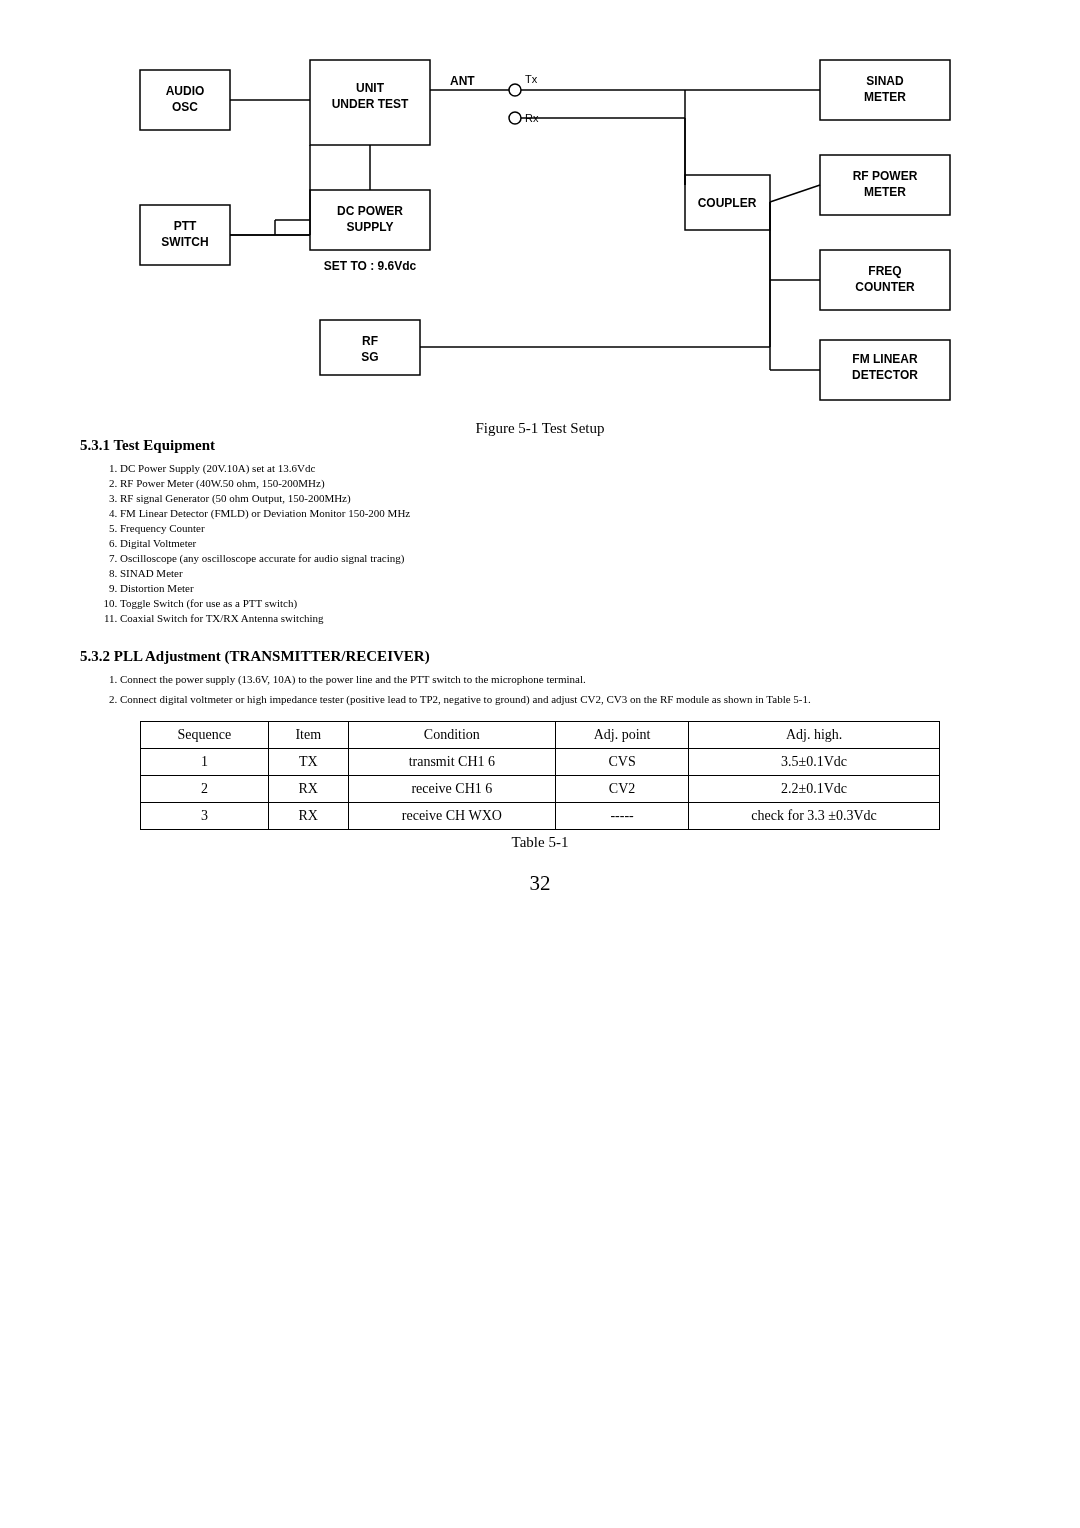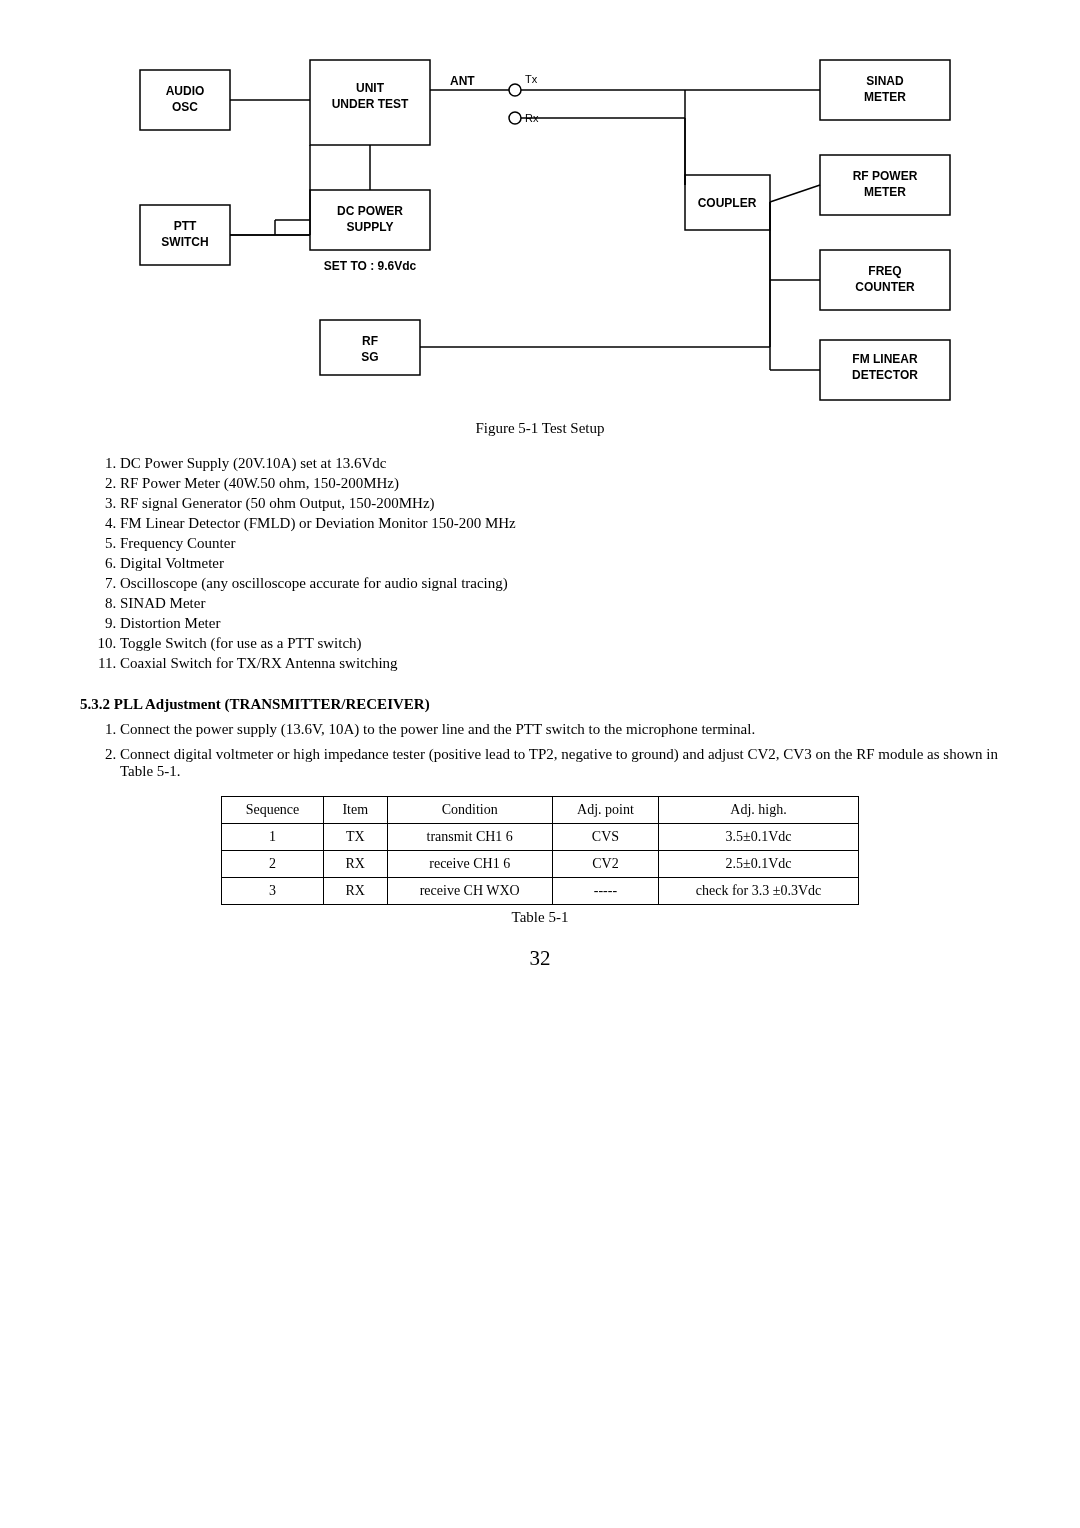--- a/index.html
+++ b/index.html
@@ -16,21 +16,20 @@
     
     .diagram-container {
       display: flex;
       justify-content: center;
       margin-bottom: 10px;
     }
 
     
     .figure-caption {
       text-align: center;
-      margin-bottom: 18px;
       font-size: 15px;
     }
 
     
     .section-title {
       font-weight: bold;
       font-size: 15px;
       margin-bottom: 8px;
     }
     .section-title-2 {
@@ -38,34 +37,34 @@
       font-size: 15px;
       margin-bottom: 8px;
       margin-top: 24px;
     }
     ol {
       margin-left: 40px;
       margin-bottom: 12px;
     }
     ol li {
       margin-bottom: 3px;
-      font-size: 15px;
+      font-size: 11px;
     }
 
     
     .table-wrapper {
       display: flex;
       flex-direction: column;
       align-items: center;
       margin-top: 16px;
     }
     table {
       border-collapse: collapse;
       font-size: 14px;
-      width: 638px;
+      width: 800px;
     }
     table th, table td {
       border: 1.5px solid #000;
       padding: 5px 10px;
       text-align: center;
     }
     table th {
       font-weight: normal;
       text-align: center;
     }
@@ -186,20 +185,21 @@
     <line x1="660" y1="162" x2="660" y2="307" stroke="black" stroke-width="1.5"></line>
 
     <line x1="260" y1="105" x2="260" y2="150" stroke="black" stroke-width="1.5"></line>
 
   </svg>
 </div>
 
 <p class="figure-caption">Figure 5-1 Test Setup</p>
 
 <div>
+  <p class="section-title">5.3.1 Test Equipment</p>
   <ol>
     <li>DC Power Supply (20V.10A) set at 13.6Vdc</li>
     <li>RF Power Meter (40W.50 ohm, 150-200MHz)</li>
     <li>RF signal Generator (50 ohm Output, 150-200MHz)</li>
     <li>FM Linear Detector (FMLD) or Deviation Monitor 150-200 MHz</li>
     <li>Frequency Counter</li>
     <li>Digital Voltmeter</li>
     <li>Oscilloscope (any oscilloscope accurate for audio signal tracing)</li>
     <li>SINAD Meter</li>
     <li>Distortion Meter</li>
@@ -232,21 +232,21 @@
           <td>TX</td>
           <td>transmit CH1 6</td>
           <td>CVS</td>
           <td>3.5±0.1Vdc</td>
         </tr>
         <tr>
           <td>2</td>
           <td>RX</td>
           <td>receive CH1 6</td>
           <td>CV2</td>
-          <td>2.5±0.1Vdc</td>
+          <td>2.2±0.1Vdc</td>
         </tr>
         <tr>
           <td>3</td>
           <td>RX</td>
           <td>receive CH WXO</td>
           <td>-----</td>
           <td>check for 3.3 ±0.3Vdc</td>
         </tr>
       </tbody>
     </table>

